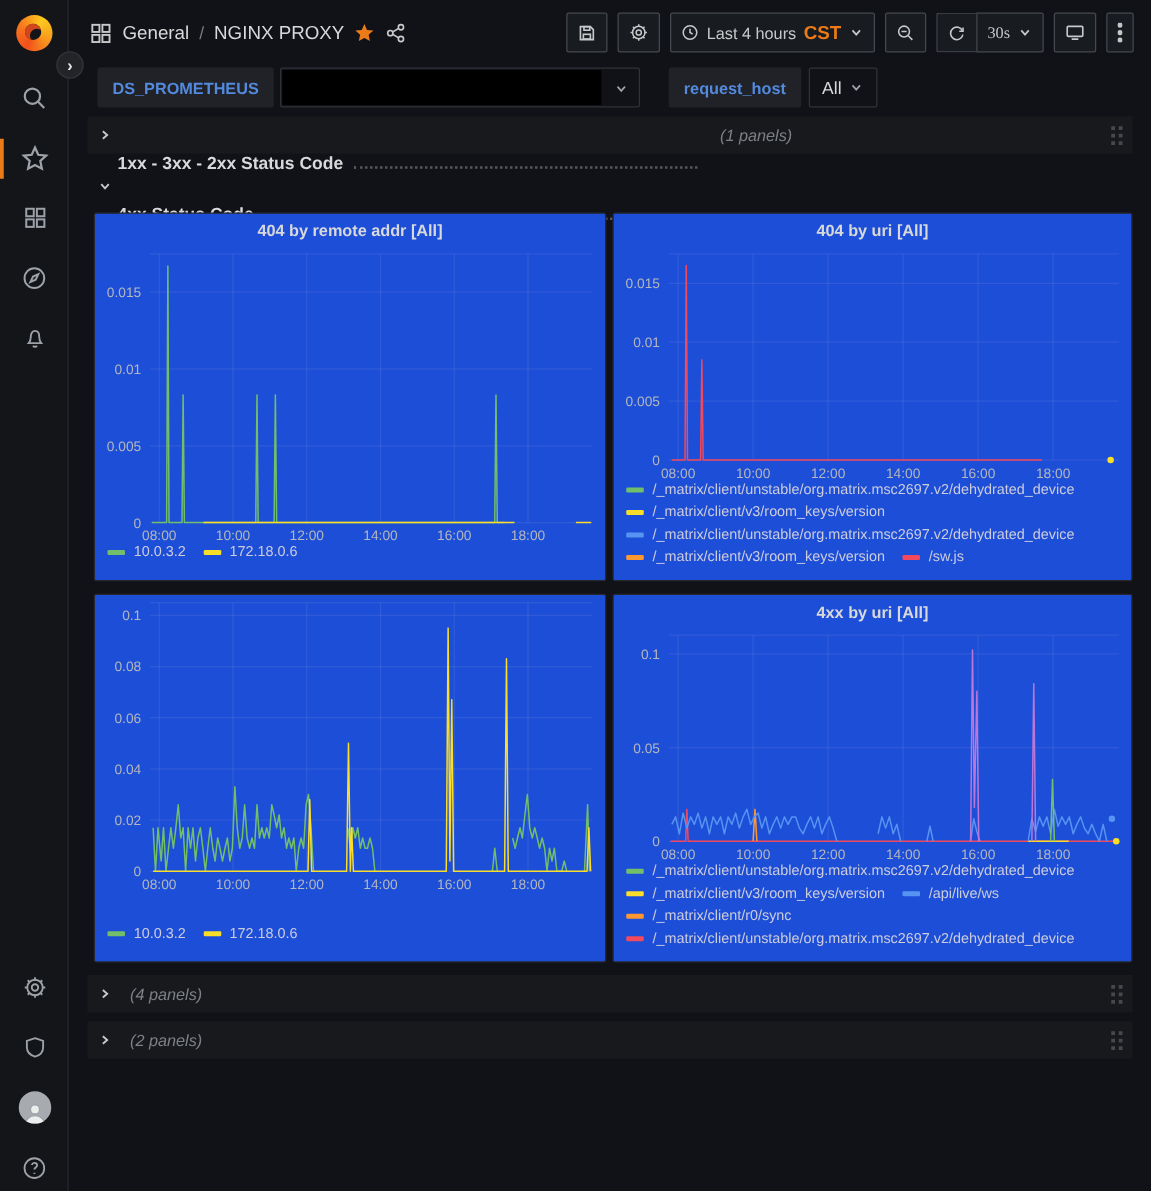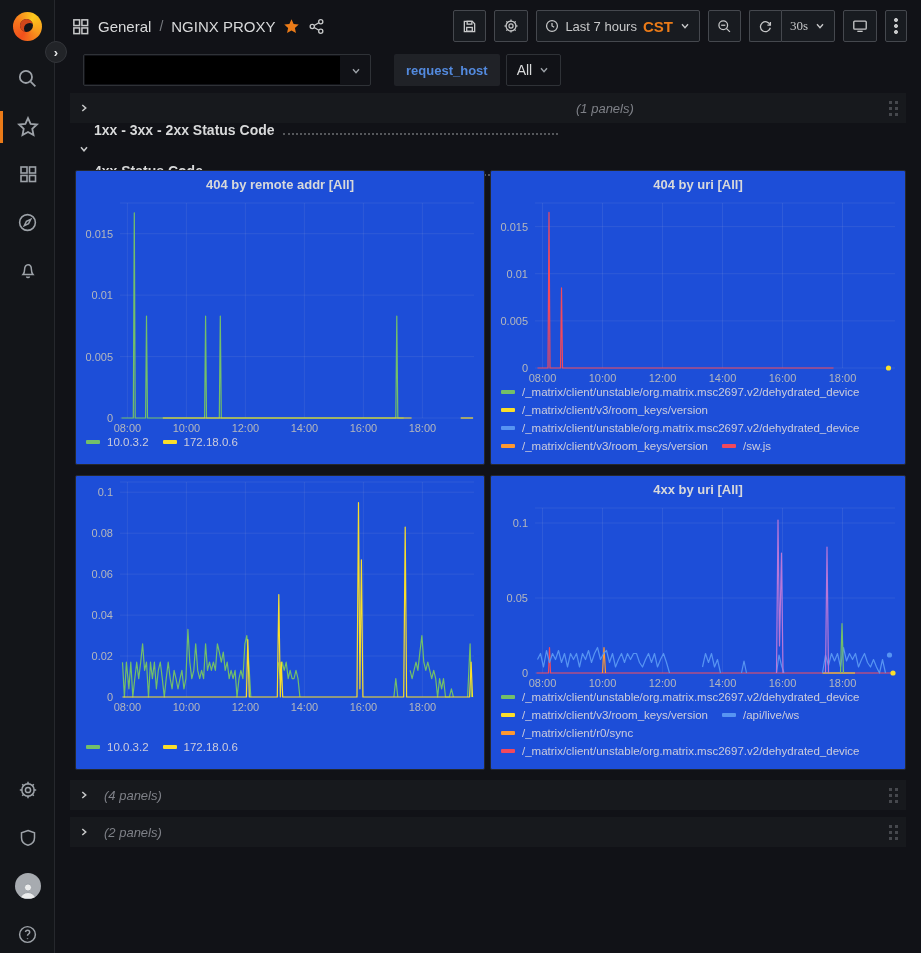--- a/index.html
+++ b/index.html
@@ -243,21 +243,21 @@
           <line x1="14" y1="14" x2="15.8" y2="15.8"></line>
           <line x1="15.8" y1="4.2" x2="14" y2="6"></line>
           <line x1="6" y1="14" x2="4.2" y2="15.8"></line>
         </svg>
     </div>
     <div class="tbtn">
       <svg width="14" height="14" viewBox="0 0 16 16" fill="none" stroke-width="1.4">
           <circle cx="8" cy="8" r="6.2"></circle>
           <polyline points="8 4.5 8 8 10.5 9.5"></polyline>
         </svg>
-      <span>Last 7 hours</span>
+      <span>Last 4 hours</span>
       <span class="tz">CST</span>
       <svg width="12" height="12" viewBox="0 0 14 14" fill="none" stroke-width="1.6">
           <polyline points="3.5 5 7 9 10.5 5"></polyline>
         </svg>
     </div>
     <div class="tbtn">
       <svg width="15" height="15" viewBox="0 0 18 18" fill="none" stroke-width="1.5">
           <circle cx="7.5" cy="7.5" r="5.2"></circle>
           <line x1="11.5" y1="11.5" x2="15.5" y2="15.5"></line>
           <line x1="5" y1="7.5" x2="10" y2="7.5"></line>
@@ -287,20 +287,21 @@
       <svg width="4" height="16" viewBox="0 0 4 16" fill="#c7c8c9">
           <circle cx="2" cy="2" r="1.6"></circle>
           <circle cx="2" cy="8" r="1.6"></circle>
           <circle cx="2" cy="14" r="1.6"></circle>
         </svg>
     </div>
   </div>
 </div>
 
 <div class="varbar">
+  <div class="var-label">DS_PROMETHEUS</div>
   <div class="var-select">
     <div class="redacted"></div>
     <svg class="chev" width="12" height="12" viewBox="0 0 14 14" fill="none" stroke="#9da2a8" stroke-width="1.6">
         <polyline points="3.5 5 7 9 10.5 5"></polyline>
       </svg>
   </div>
   <div class="var-label ml22">request_host</div>
   <div class="var-all">
     <span>All</span>
     <svg width="12" height="12" viewBox="0 0 14 14" fill="none" stroke="#9da2a8" stroke-width="1.6">

